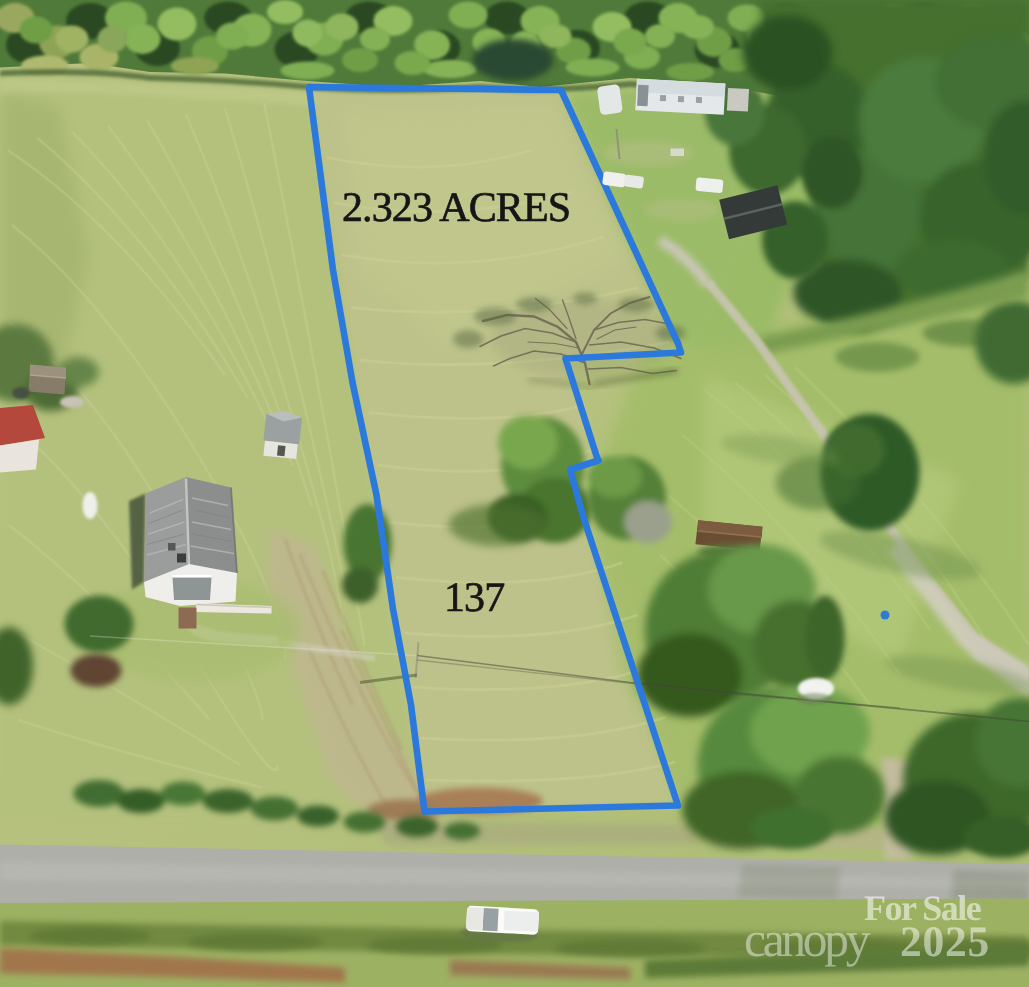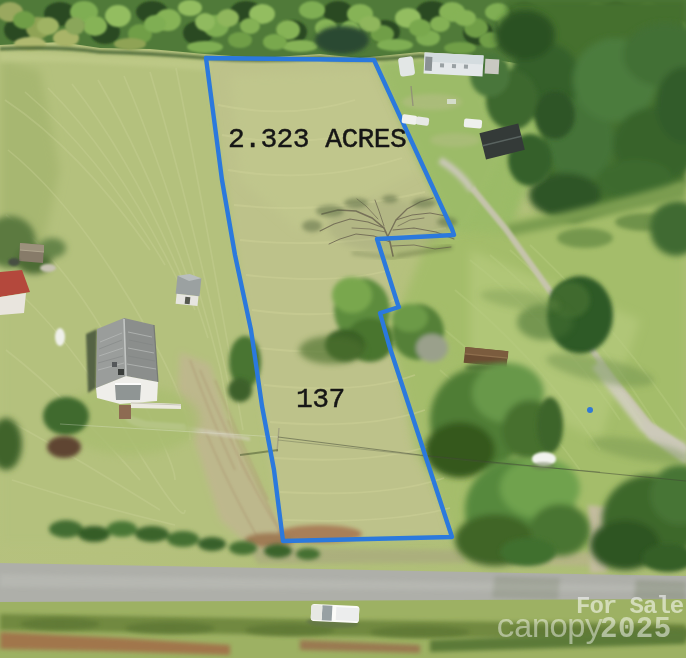--- a/index.html
+++ b/index.html
@@ -1,16 +1,16 @@
 <!DOCTYPE html>
 <html><head>
 <meta charset="utf-8">
 <style>
 html,body{margin:0;padding:0;background:#b3c07c;}
-#stage{position:relative;width:686px;height:658px;overflow:hidden;font-family:Liberation Mono, monospace;}
+#stage{position:relative;width:686px;height:658px;overflow:hidden;font-family:Liberation Serif, serif;}
 </style>
 </head>
 <body>
 <div id="stage">
 <svg width="686" height="658" viewBox="0 0 686 658">
 <defs>
 <filter id="b1" x="-30%" y="-30%" width="160%" height="160%">
           <feGaussianBlur stdDeviation="1"></feGaussianBlur>
         </filter>
 <filter id="b2" x="-30%" y="-30%" width="160%" height="160%">

